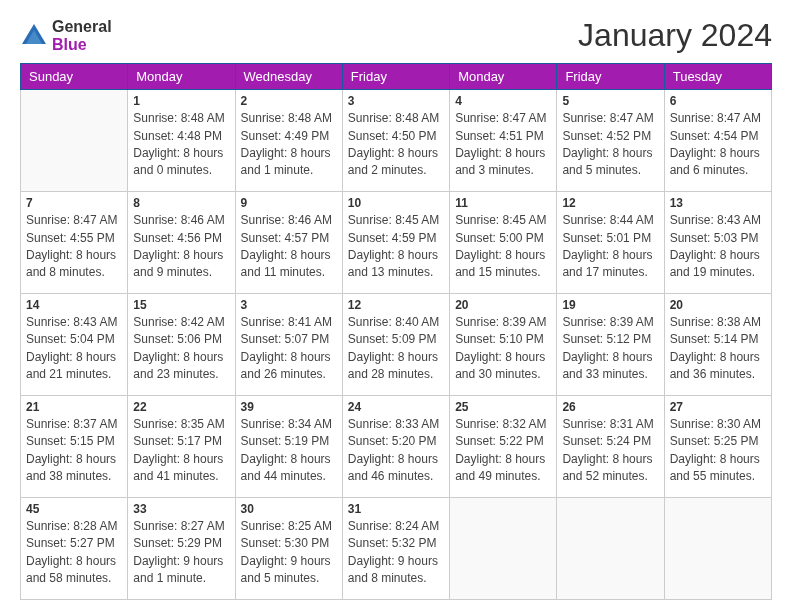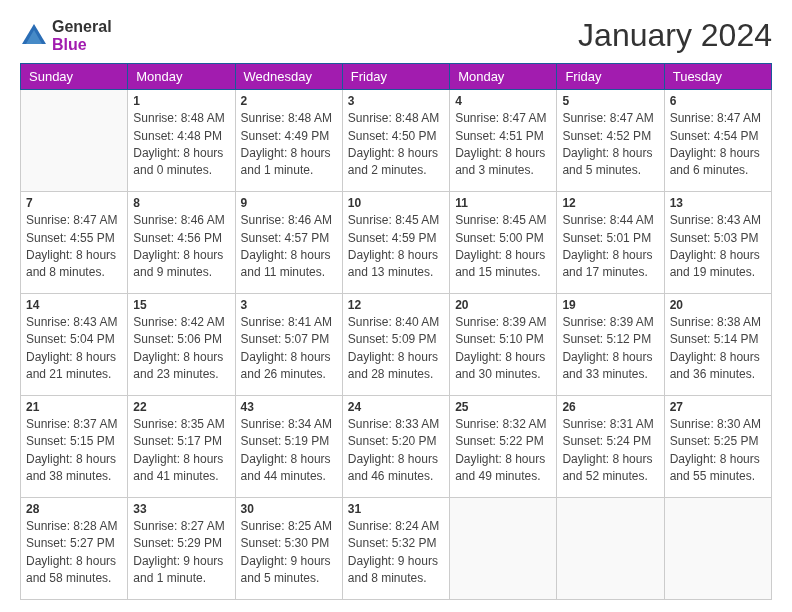--- a/index.html
+++ b/index.html
@@ -224,21 +224,21 @@
         <tr>
           <td>
             <span class="day-number">21</span>
             <div class="cell-text">Sunrise: 8:37 AM<br>Sunset: 5:15 PM<br>Daylight: 8 hours<br>and 38 minutes.</div>
           </td>
           <td>
             <span class="day-number">22</span>
             <div class="cell-text">Sunrise: 8:35 AM<br>Sunset: 5:17 PM<br>Daylight: 8 hours<br>and 41 minutes.</div>
           </td>
           <td>
-            <span class="day-number">43</span>
+            <span class="day-number">39</span>
             <div class="cell-text">Sunrise: 8:34 AM<br>Sunset: 5:19 PM<br>Daylight: 8 hours<br>and 44 minutes.</div>
           </td>
           <td>
             <span class="day-number">24</span>
             <div class="cell-text">Sunrise: 8:33 AM<br>Sunset: 5:20 PM<br>Daylight: 8 hours<br>and 46 minutes.</div>
           </td>
           <td>
             <span class="day-number">25</span>
             <div class="cell-text">Sunrise: 8:32 AM<br>Sunset: 5:22 PM<br>Daylight: 8 hours<br>and 49 minutes.</div>
           </td>
@@ -246,21 +246,21 @@
             <span class="day-number">26</span>
             <div class="cell-text">Sunrise: 8:31 AM<br>Sunset: 5:24 PM<br>Daylight: 8 hours<br>and 52 minutes.</div>
           </td>
           <td>
             <span class="day-number">27</span>
             <div class="cell-text">Sunrise: 8:30 AM<br>Sunset: 5:25 PM<br>Daylight: 8 hours<br>and 55 minutes.</div>
           </td>
         </tr>
         <tr>
           <td>
-            <span class="day-number">28</span>
+            <span class="day-number">45</span>
             <div class="cell-text">Sunrise: 8:28 AM<br>Sunset: 5:27 PM<br>Daylight: 8 hours<br>and 58 minutes.</div>
           </td>
           <td>
             <span class="day-number">33</span>
             <div class="cell-text">Sunrise: 8:27 AM<br>Sunset: 5:29 PM<br>Daylight: 9 hours<br>and 1 minute.</div>
           </td>
           <td>
             <span class="day-number">30</span>
             <div class="cell-text">Sunrise: 8:25 AM<br>Sunset: 5:30 PM<br>Daylight: 9 hours<br>and 5 minutes.</div>
           </td>

